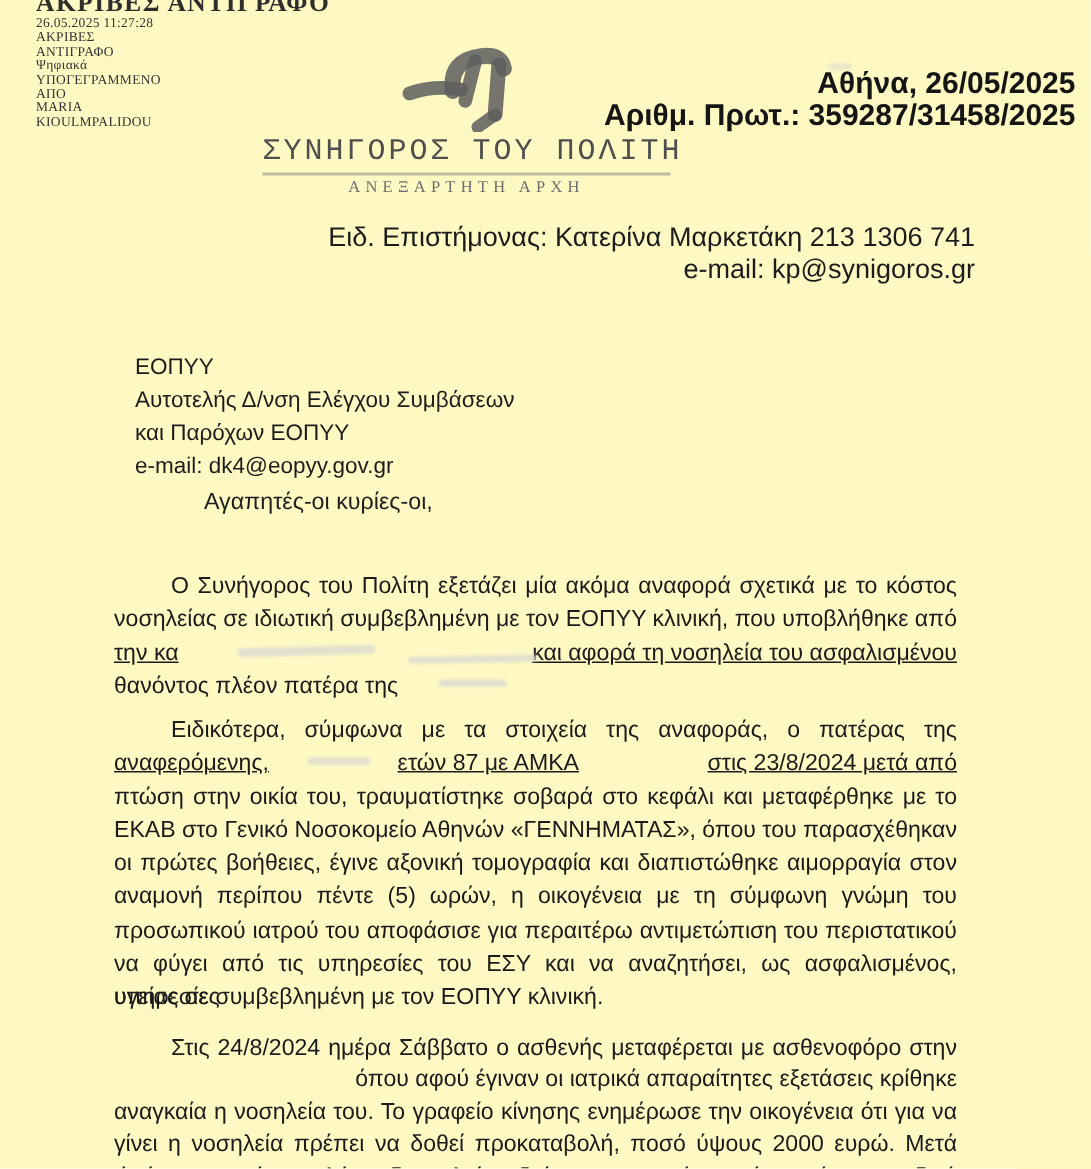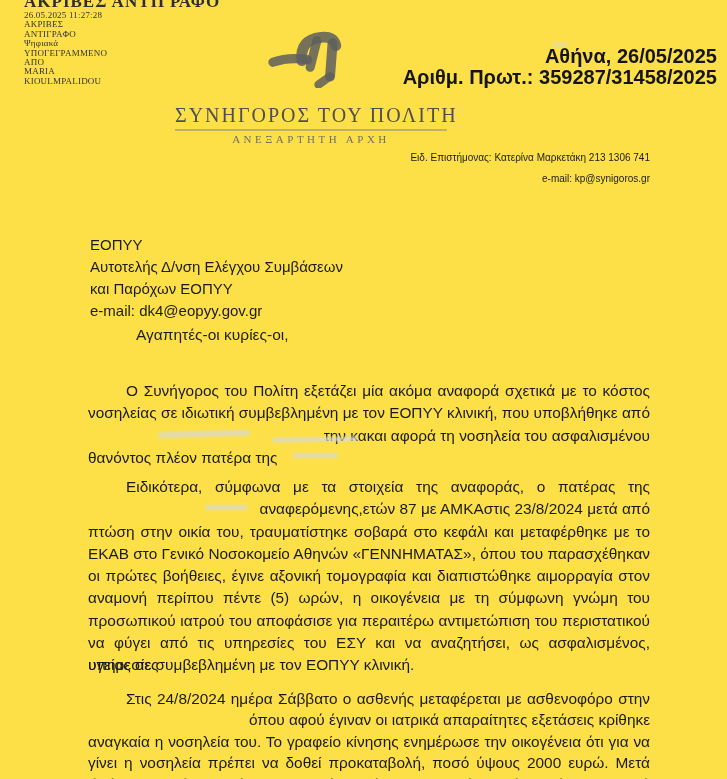--- a/index.html
+++ b/index.html
@@ -1,19 +1,19 @@
 <!DOCTYPE html>
 <html lang="el"><head>
 <meta charset="utf-8">
 <style>
   html,body{margin:0;padding:0;}
   .page{
     position:relative;
     width:727px;height:779px;
-    background:#fde047;
+    background:#fef9c3;
     overflow:hidden;
     font-family:"Liberation Sans",sans-serif;
     color:#1e1e1e;
   }
   
   .stamp-title{
     position:absolute;top:-8px;left:24px;
     font-family:"Liberation Serif",serif;
     font-size:17px;font-weight:600;letter-spacing:1px;
     color:#2e2e2e;white-space:nowrap;
@@ -22,60 +22,60 @@
     position:absolute;top:11px;left:24px;
     font-family:"Liberation Serif",serif;
     font-size:9px;line-height:9.4px;color:#333;
     letter-spacing:.2px;
   }
   .stamp-details div{white-space:nowrap;}
   
   .logo{position:absolute;left:175px;top:30px;width:272px;text-align:center;}
   .logo-glyph{display:block;margin:0 auto;}
   .logo-name{
-    font-family:Liberation Serif, serif;
+    font-family:Liberation Mono, monospace;
     font-size:20px;color:#4f4f4f;letter-spacing:2px;
-    white-space:nowrap;margin-top:16px;
+    white-space:nowrap;margin-top:2px;
   }
   .logo-rule{height:2px;background:#8a8a8a;opacity:.55;margin:2px 0 2px 0;}
   .logo-subtitle{
     font-family:"Liberation Serif",serif;
     font-size:11px;color:#6e6e6e;letter-spacing:3.5px;white-space:nowrap;
   }
   
   .header-right{
     position:absolute;top:46px;right:10px;
     text-align:right;font-weight:700;font-size:20px;line-height:21px;
     color:#151515;
   }
   
   .contact{
     position:absolute;top:148px;right:77px;
-    text-align:right;font-size:10px;line-height:20.5px;color:#1c1c1c;
+    text-align:right;font-size:18px;line-height:20.5px;color:#1c1c1c;
   }
   .underline{}
   
   .recipient{
     position:absolute;left:90px;top:234px;
     font-size:15px;line-height:22px;color:#1c1c1c;
   }
   
   .greeting{position:absolute;left:104px;top:326px;font-size:15.5px;margin-left:32px;}
   
-  .para{position:absolute;left:88px;width:562px;font-size:15.4px;color:#1b1b1b;}
+  .para{position:absolute;left:76px;width:562px;font-size:15.4px;color:#1b1b1b;}
   .p1{top:380px;}
   .p2{top:476px;}
   .p3{top:688px;}
   .p1 .line,.p2 .line{line-height:22.3px;height:22.3px;}
   .p3 .line{line-height:21.4px;height:21.4px;}
   .line{white-space:nowrap;overflow:visible;}
   .line.justify{white-space:normal;text-align:justify;text-align-last:justify;}
   .line.left{text-align:left;}
   .line.end{text-align:right;}
-  .line.split{display:flex;justify-content:flex-end;}
+  .line.split{display:flex;justify-content:space-between;text-decoration:underline;}
   .line.indent{padding-left:38px;}
   
   .smudge{
     position:absolute;background:#d9d9d2;border-radius:3px;
     filter:blur(1.2px);opacity:.75;
   }
   .s1{left:158px;top:431px;width:92px;height:6px;transform:rotate(-1.5deg);}
   .s2{left:272px;top:437px;width:86px;height:5px;transform:rotate(-1deg);}
   .s3{left:292px;top:453px;width:46px;height:5px;}
   .s4{left:205px;top:505px;width:42px;height:5px;}

